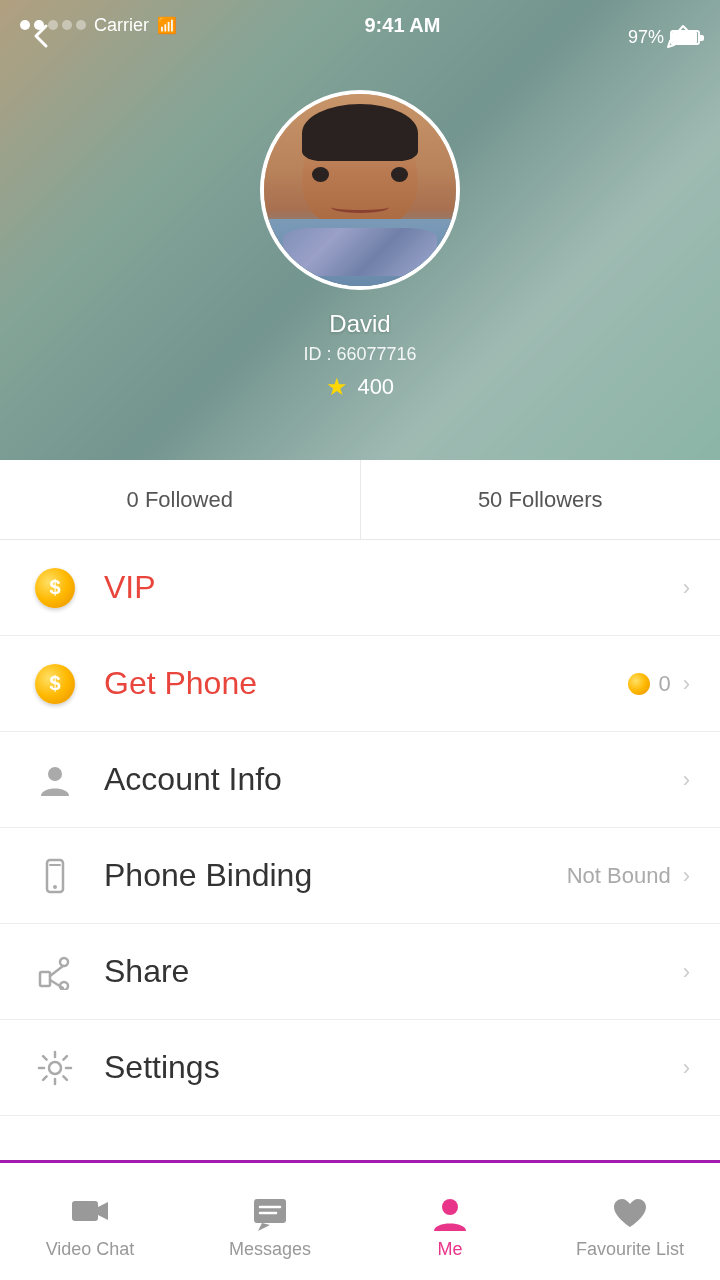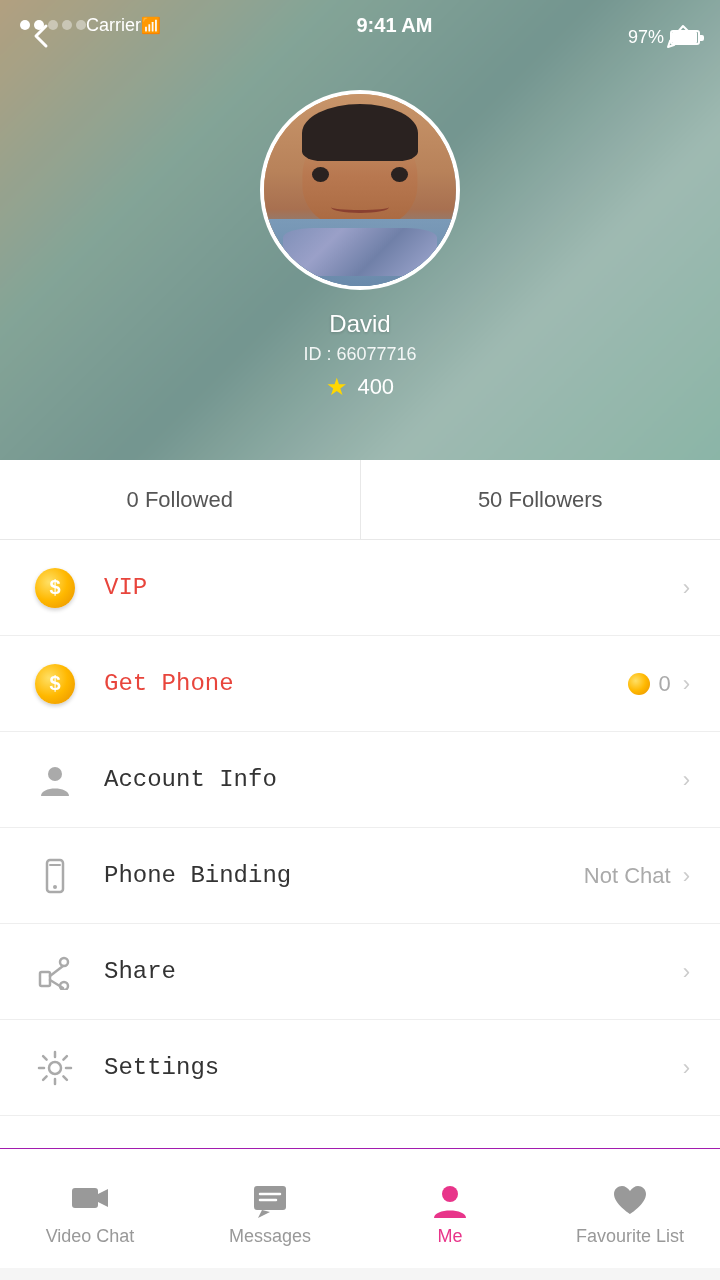--- a/index.html
+++ b/index.html
@@ -20,21 +20,21 @@
       height: 50px;
       display: flex;
       align-items: center;
       justify-content: space-between;
       padding: 0 20px;
       z-index: 10;
       color: white;
       font-size: 20px;
       font-weight: 500;
     }
-    .status-left { display: flex; align-items: center; }
+    .status-left { display: flex; align-items: center; gap: 8px; }
     .signal-dots { display: flex; gap: 4px; align-items: center; }
     .dot { width: 10px; height: 10px; border-radius: 50%; }
     .dot.filled { background: white; }
     .dot.empty { background: rgba(255,255,255,0.4); }
     .carrier-text { font-size: 18px; }
     .wifi-icon { font-size: 16px; }
     .status-center { font-size: 20px; font-weight: 600; }
     .status-right { display: flex; align-items: center; gap: 6px; font-size: 18px; margin-top: 24px; }
     .battery-icon {
       width: 30px; height: 15px;
@@ -295,23 +295,22 @@
       align-items: center;
       justify-content: center;
       color: white;
       font-weight: bold;
       font-size: 20px;
       box-shadow: 0 2px 4px rgba(0,0,0,0.2);
     }
 
     .menu-label {
       flex: 1;
-      font-size: 24px;
+      font-size: 32px;
       color: #333;
-      font-family: Liberation Mono, monospace;
     }
     .menu-label.red { color: #e8453c; font-weight: 500; }
 
     .menu-right {
       display: flex;
       align-items: center;
       gap: 8px;
       color: #aaa;
       font-size: 22px;
     }
@@ -327,24 +326,24 @@
     .coin-badge-icon {
       width: 22px; height: 22px;
       border-radius: 50%;
       background: radial-gradient(circle at 35% 35%, #FFE066, #FFB800, #E69000);
       display: inline-block;
     }
 
     
     .tab-bar {
       position: absolute;
-      bottom: 12px; left: 0; right: 0;
+      bottom: 0; left: 0; right: 0;
       height: 120px;
       background: white;
-      border-top: 1px solid #a21caf;
+      border-top: 3px solid #a21caf;
       display: flex;
       align-items: center;
     }
     .tab-item {
       flex: 1;
       display: flex;
       flex-direction: column;
       align-items: center;
       justify-content: center;
       cursor: pointer;
@@ -477,21 +476,21 @@
   <div class="menu-item">
     <div class="menu-icon">
       <svg viewBox="0 0 36 36" fill="none">
         <rect x="10" y="2" width="16" height="32" rx="3" stroke="#aaa" stroke-width="2.5" fill="none"></rect>
         <circle cx="18" cy="29" r="2" fill="#aaa"></circle>
         <line x1="13" y1="7" x2="23" y2="7" stroke="#aaa" stroke-width="2" stroke-linecap="round"></line>
       </svg>
     </div>
     <span class="menu-label">Phone Binding</span>
     <div class="menu-right">
-      <span class="menu-right-text">Not Chat</span>
+      <span class="menu-right-text">Not Bound</span>
       <span class="chevron">›</span>
     </div>
   </div>
 
   <div class="menu-item">
     <div class="menu-icon">
       <svg viewBox="0 0 36 36" fill="none">
         <rect x="3" y="18" width="10" height="14" rx="1.5" stroke="#aaa" stroke-width="2.5" fill="none"></rect>
         <path d="M13 22 L26 12" stroke="#aaa" stroke-width="2.5" stroke-linecap="round"></path>
         <path d="M13 26 L26 34" stroke="#aaa" stroke-width="2.5" stroke-linecap="round"></path>

